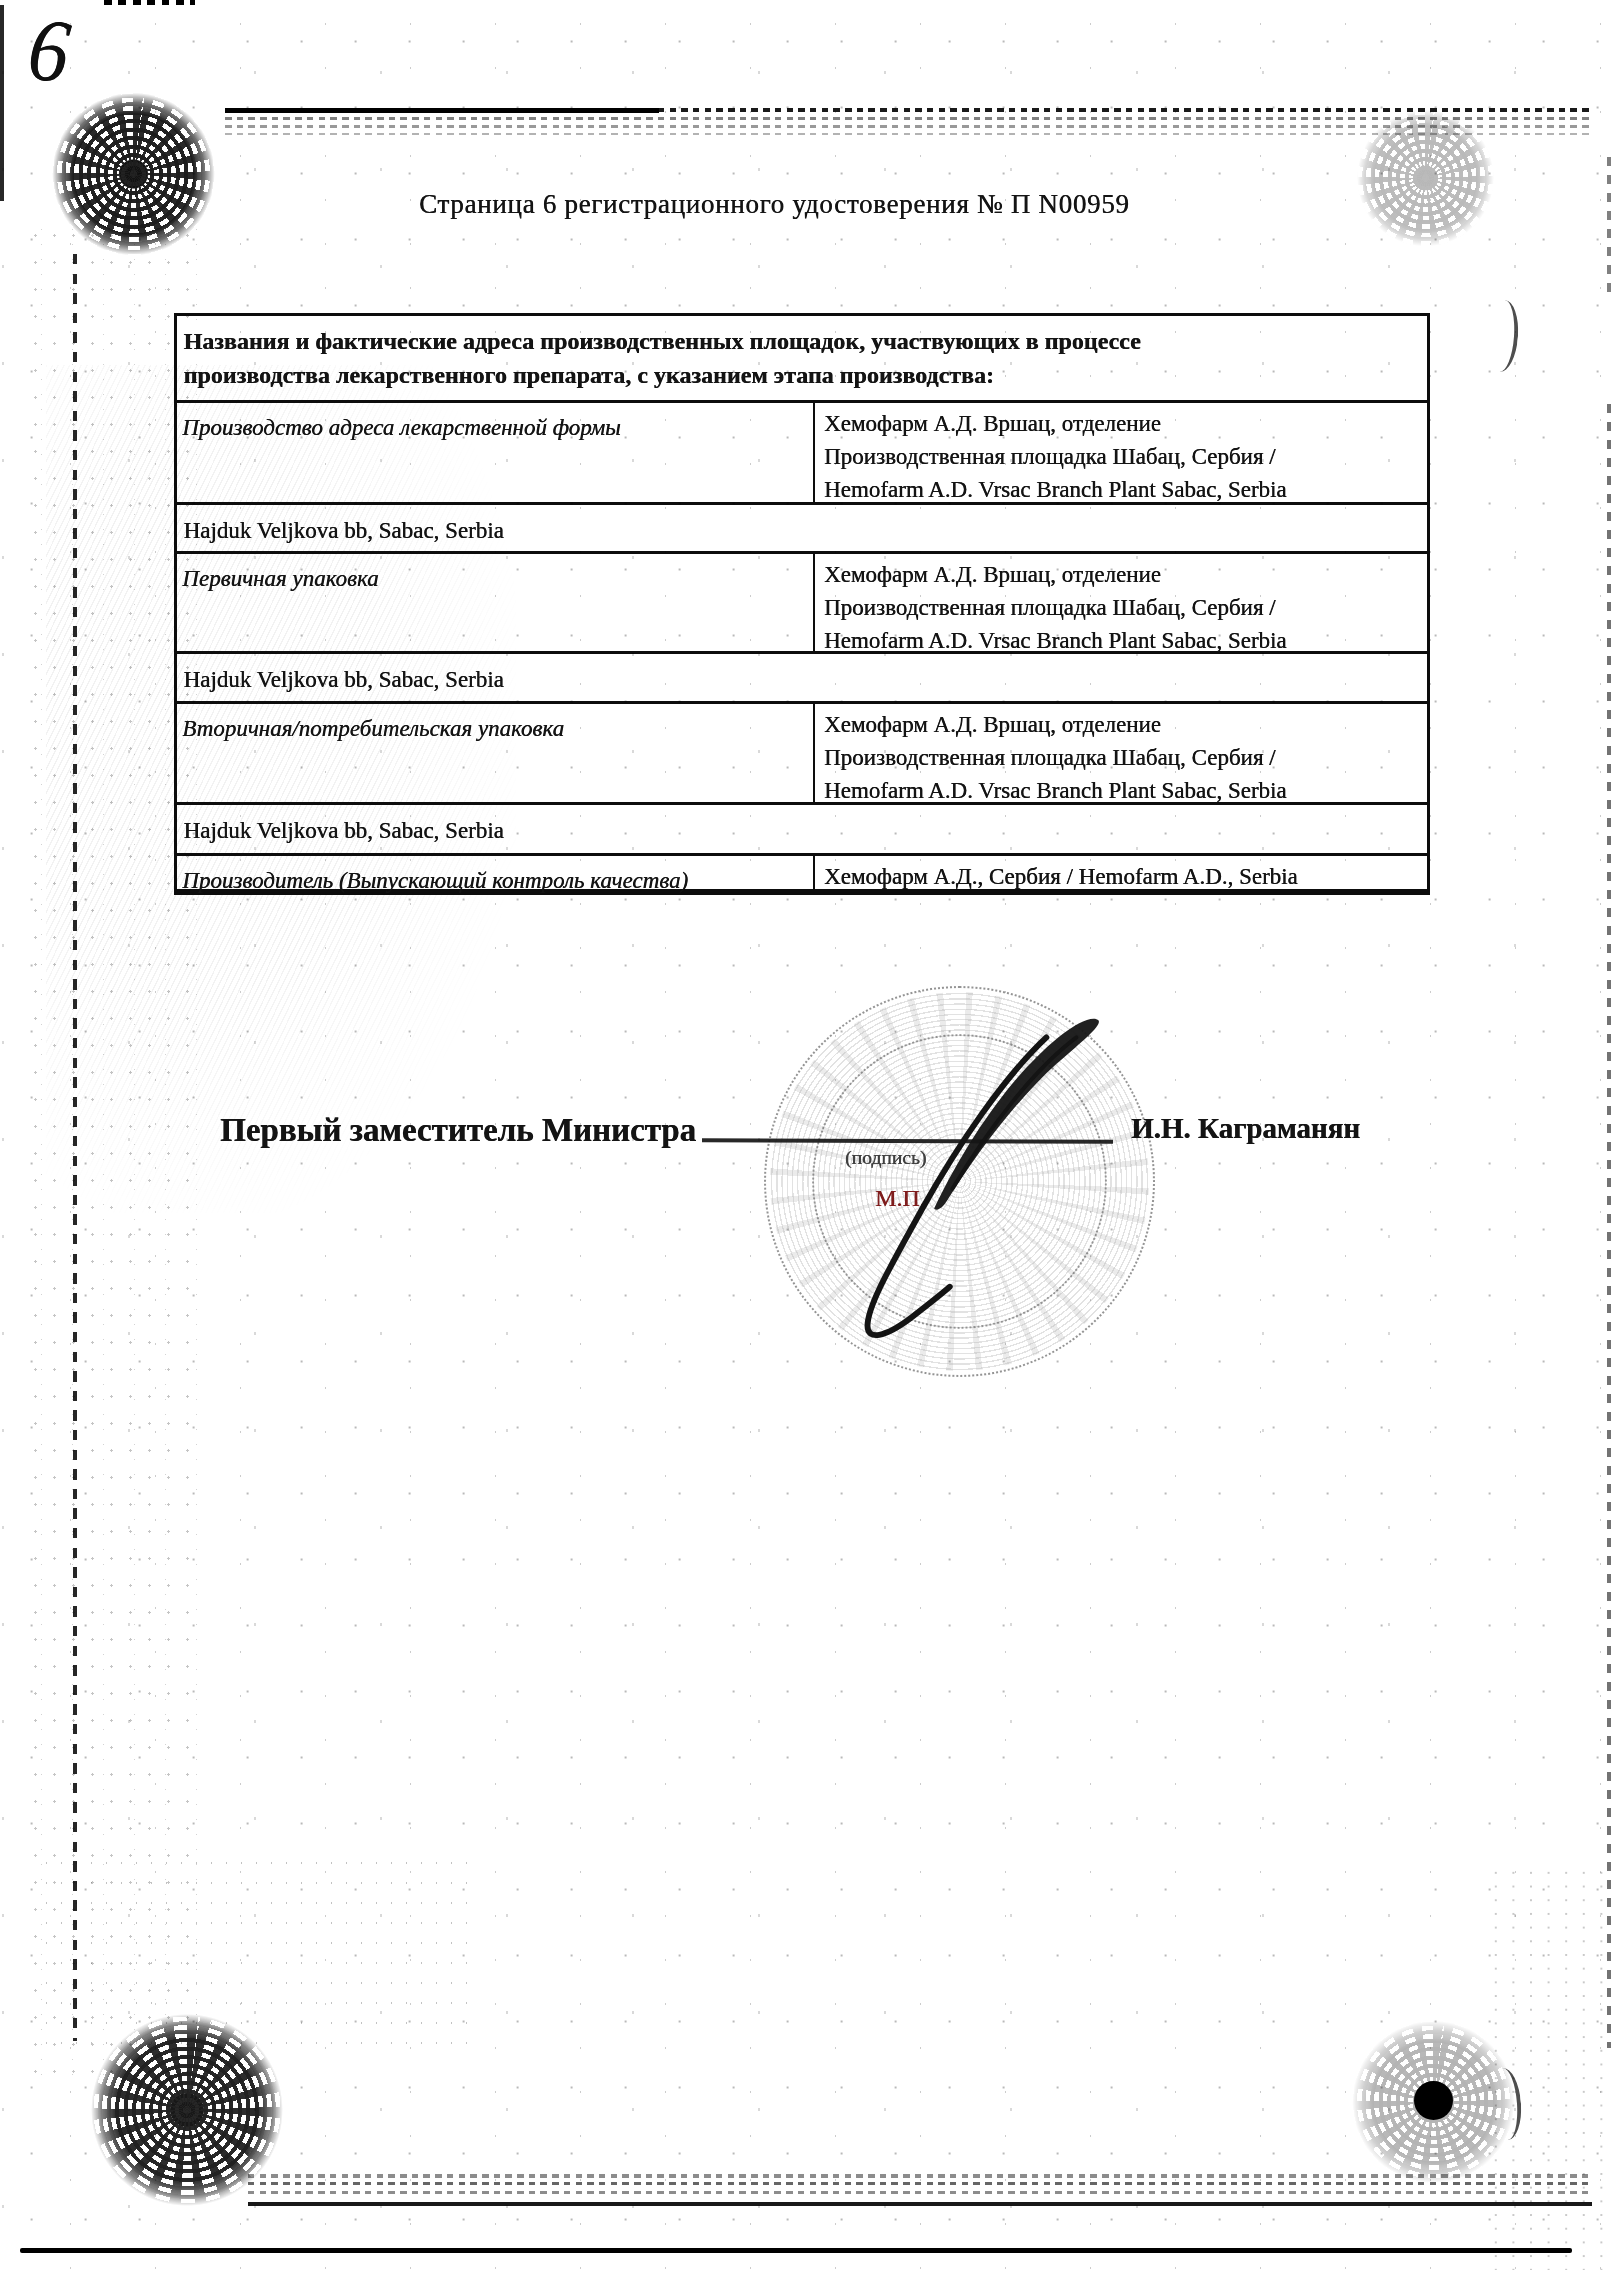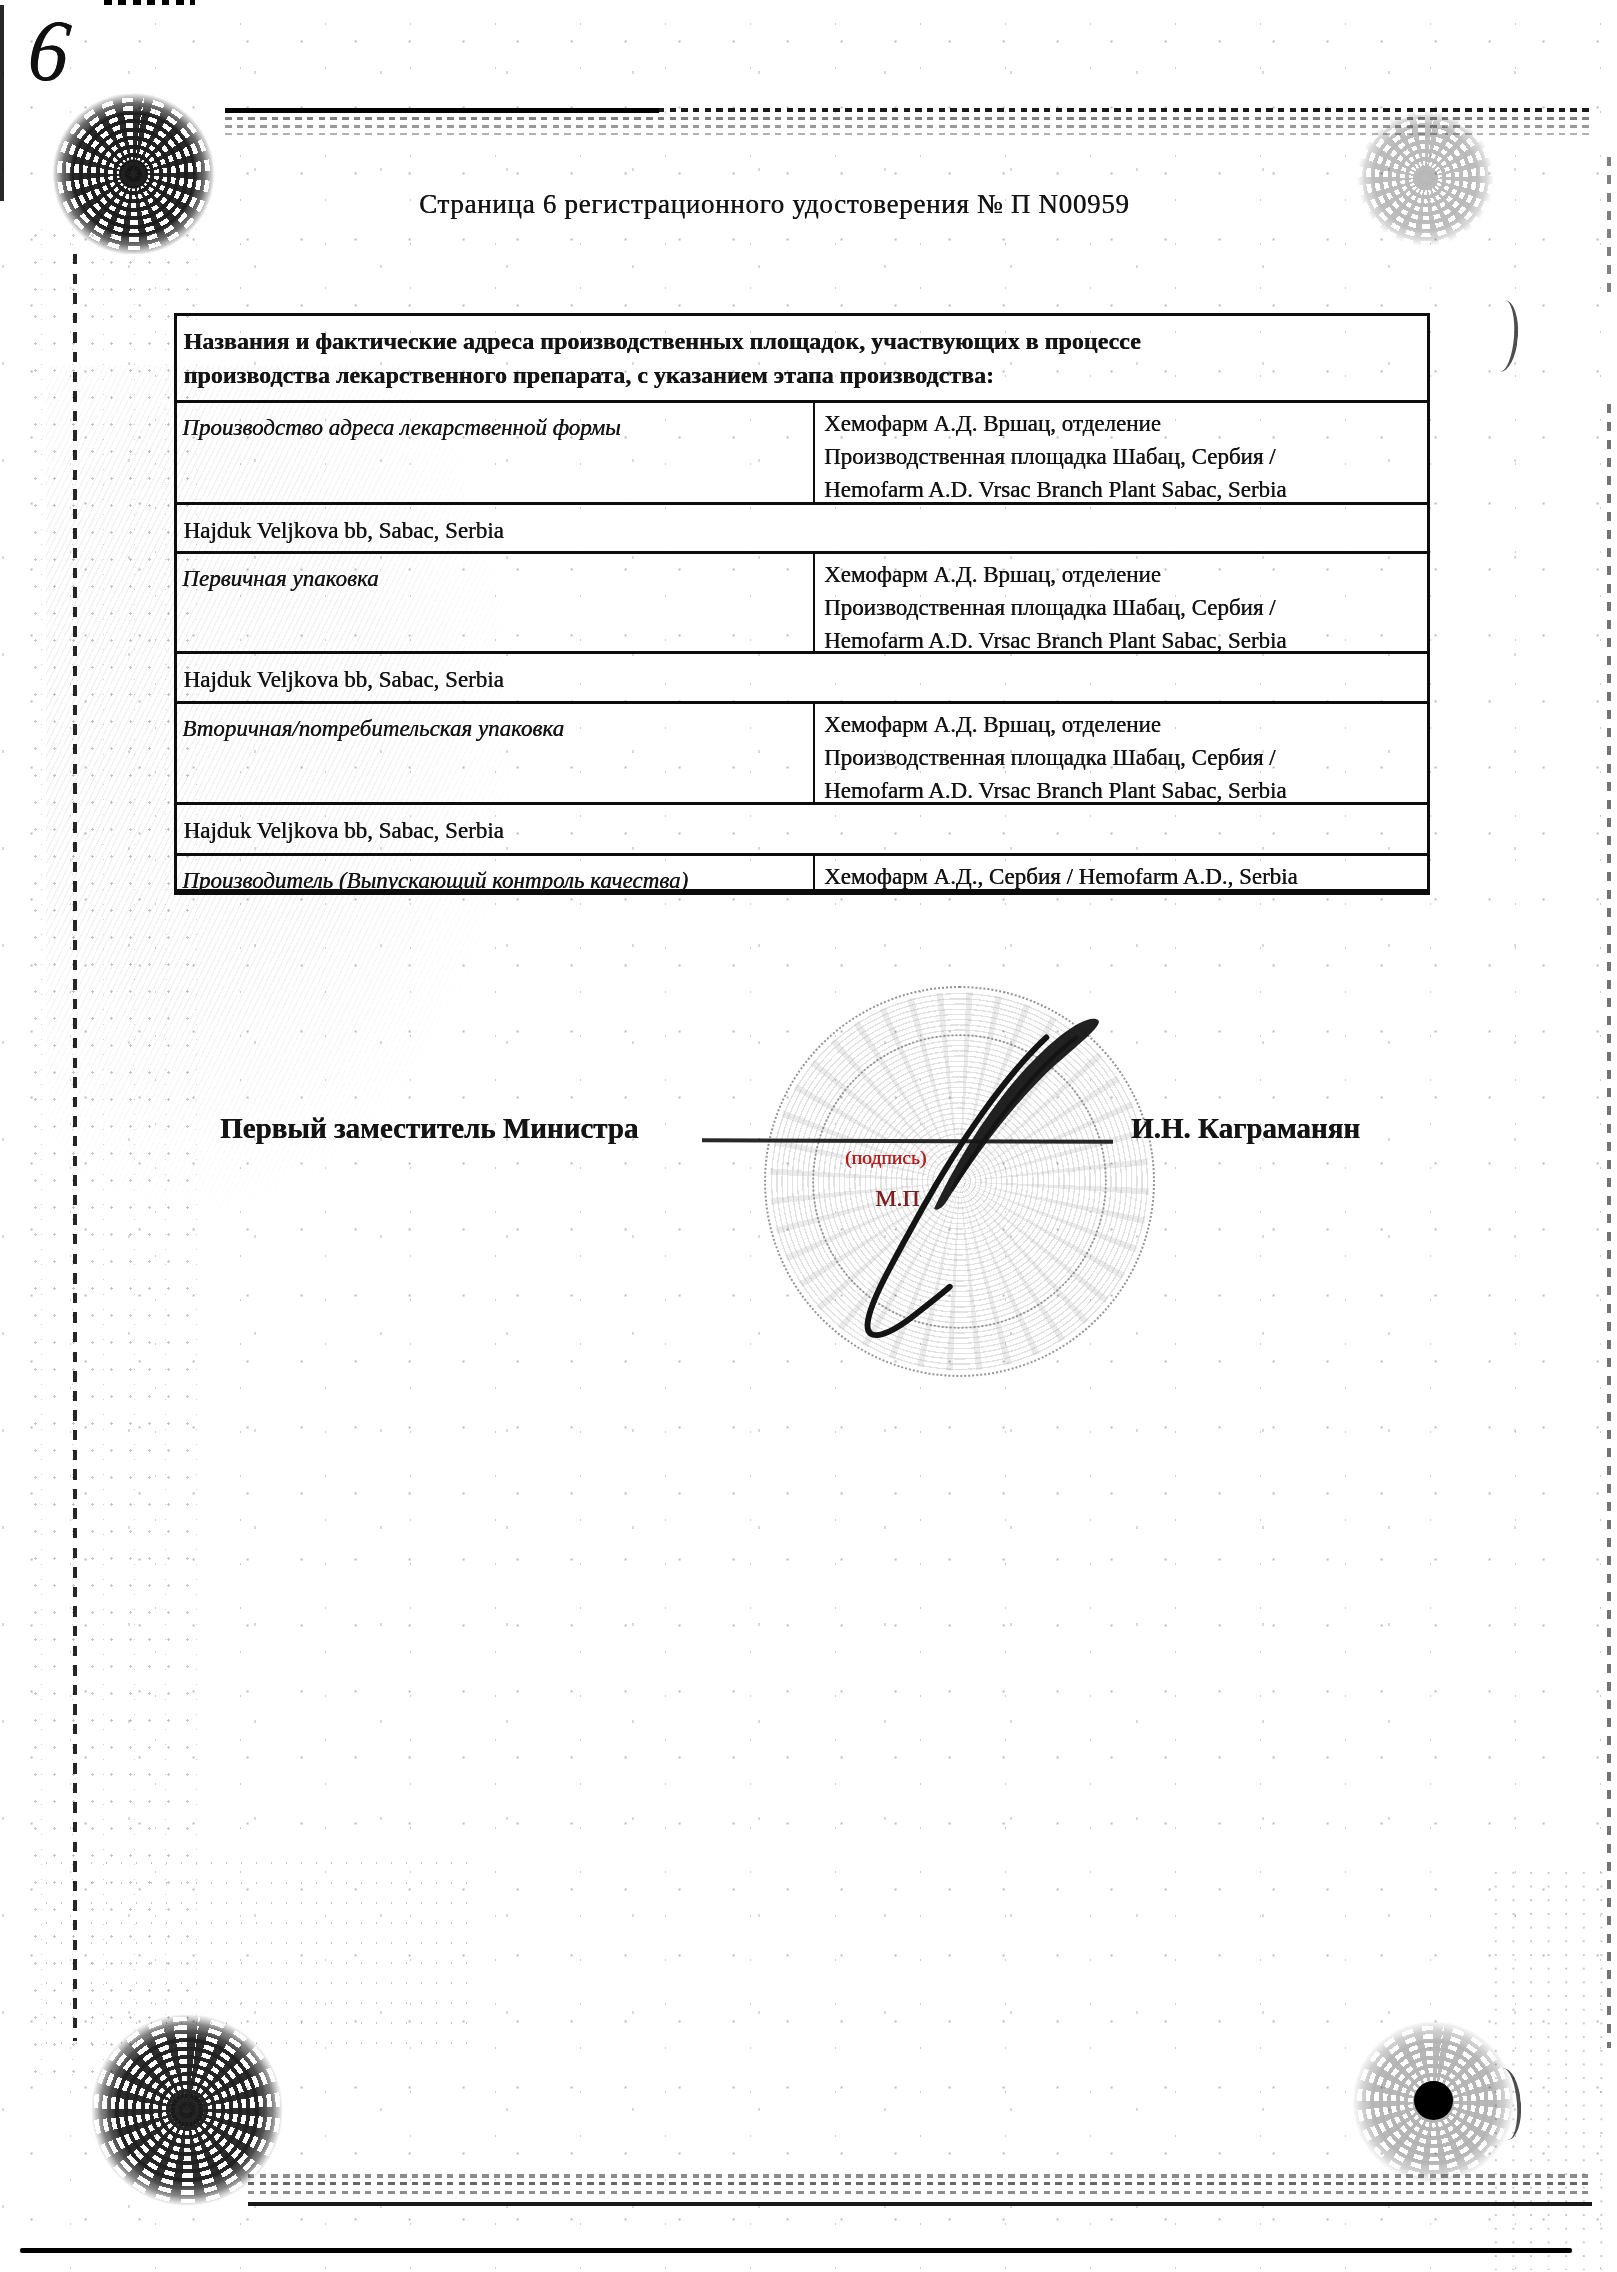--- a/index.html
+++ b/index.html
@@ -89,25 +89,25 @@
   .stage-row .left{width:638px;border-right:2.6px solid #0d0d0d;font-style:italic;
     padding:7.8px 7.8px 0 5.2px;box-sizing:border-box;}
   .stage-row .right{flex:1;padding:3.9px 6.5px 0 9px;box-sizing:border-box;white-space:pre-line;line-height:33px;}
   .addr-row{border-bottom:3.9px solid #0d0d0d;box-sizing:border-box;padding:8.5px 6.5px 0 6.5px;}
   .sr1{height:102px;} .ar1{height:49px;}
   .sr2{height:100px;} .ar2{height:50px;}
   .sr3{height:101px;} .ar3{height:51px;}
   .sr4{height:36px;}  .ar4{height:50px;border-bottom:none;}
 
   
-  .pos-title{left:220px;top:1112px;font-size:29px;font-weight:bold;white-space:nowrap;z-index:3;}
+  .pos-title{left:220px;top:1112px;font-size:33px;font-weight:bold;white-space:nowrap;z-index:3;}
   .signer{left:1131px;top:1112px;font-size:29px;font-weight:bold;white-space:nowrap;z-index:3;}
   .sig-line{left:702px;top:1139px;width:411px;height:3.9px;background:#161616;opacity:.92;
     transform:rotate(.2deg);z-index:3;}
-  .sig-caption{left:845px;top:1147px;font-size:19.6px;color:#b91c1c;z-index:3;}
+  .sig-caption{left:845px;top:1147px;font-size:19.6px;color:#404040;z-index:3;}
   .seal-mark{left:875px;top:1185px;font-size:24px;color:#7f1d1d;z-index:3;}
 
   .stamp{left:764px;top:986px;width:391px;height:391px;border-radius:50%;z-index:2;
     border:2.6px dotted rgba(60,60,60,.55);box-sizing:border-box;}
   .stamp::before{content:"";position:absolute;inset:3.9px;border-radius:50%;opacity:.45;
     background:
       repeating-radial-gradient(circle at 50% 50%, rgba(45,45,45,.30) 0 1.3px, transparent 1.3px 5.2px),
       repeating-conic-gradient(from 20deg, rgba(60,60,60,.22) 0 2deg, transparent 2deg 9deg);}
   .stamp::after{content:"";position:absolute;inset:46px;border-radius:50%;
     border:2px dotted rgba(70,70,70,.5);}

